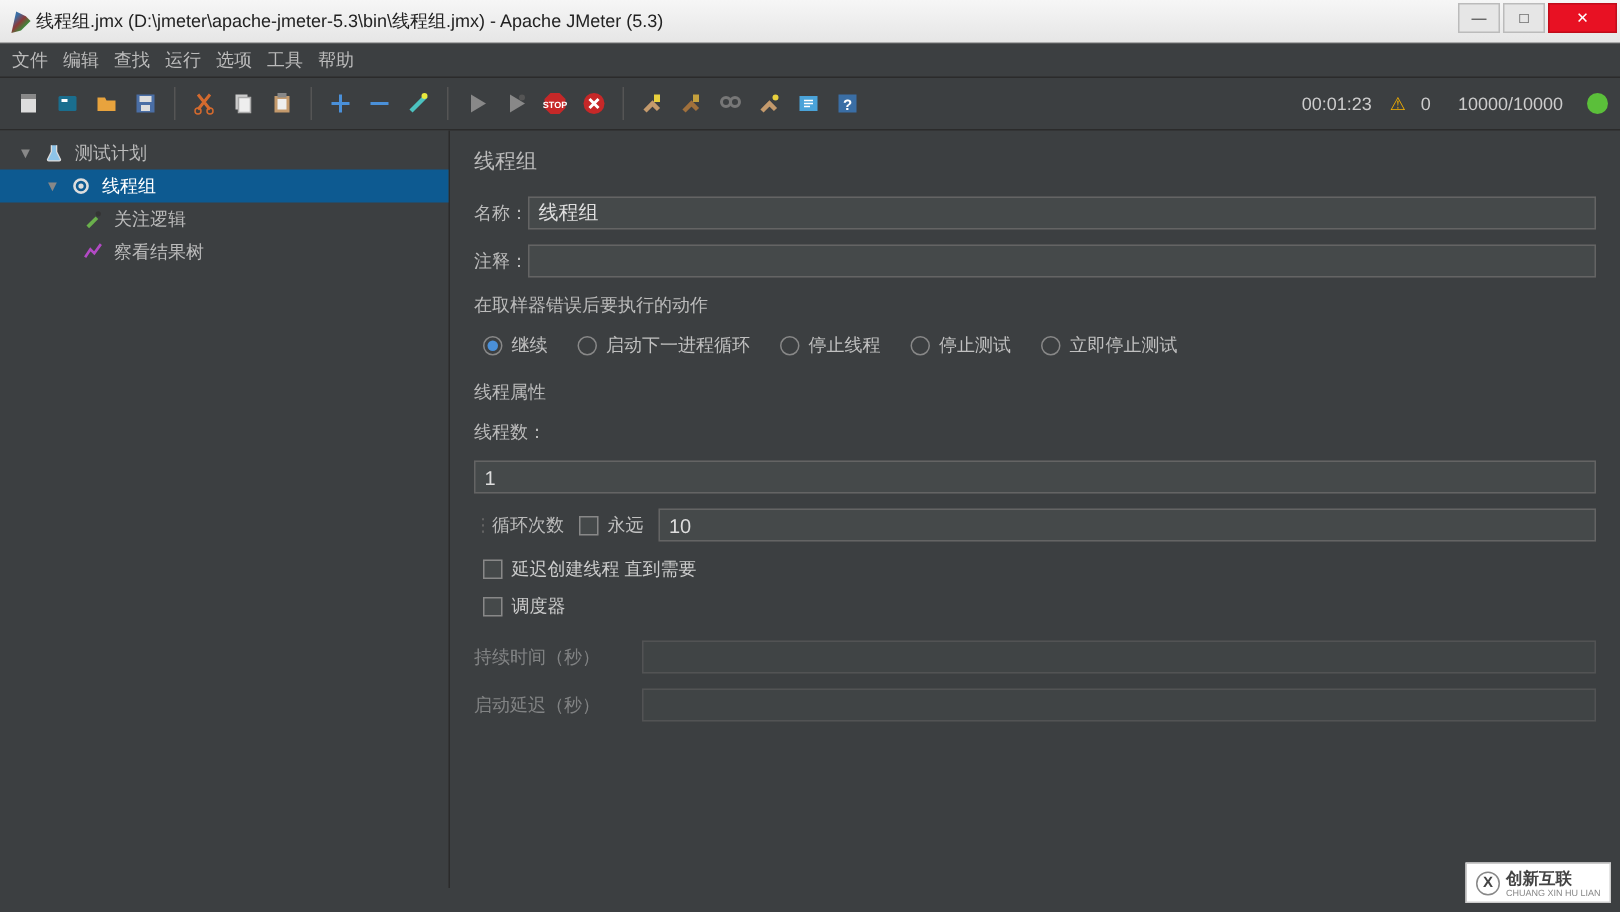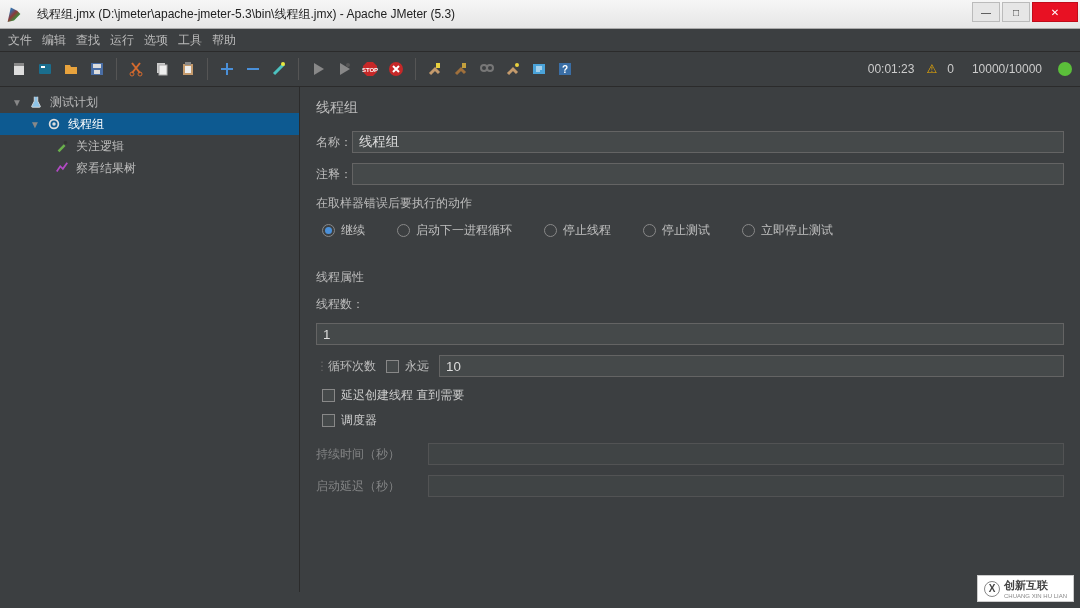--- a/index.html
+++ b/index.html
@@ -1,20 +1,20 @@
 <!DOCTYPE html>
 <html><head>
 <meta charset="utf-8">
 <style>
 * { margin:0; padding:0; box-sizing:border-box; }
 body { width:1080px; height:608px; font-family:"Microsoft YaHei",Arial,sans-serif; font-size:12px; color:#c0c0c0; background:#3c3f41; overflow:hidden; position:relative; }
 
 .titlebar { height:29px; background:linear-gradient(#f6f6f6,#e6e6e6); display:flex; align-items:center; padding-left:6px; border-bottom:1px solid #aaa; }
 .feather{width:16px;height:16px;background:linear-gradient(135deg,#3a6ea5 30%,#8b3a3a 50%,#3a8b3a 70%);clip-path:polygon(10% 100%,30% 10%,70% 30%,90% 50%,50% 90%);}
-.titlebar-text{color:#222;margin-left:15px;font-size:12px;}
+.titlebar-text{color:#222;margin-left:2px;font-size:12px;}
 .winbtns{position:absolute;right:2px;top:2px;display:flex;gap:2px;}
 .winbtn{width:28px;height:20px;display:flex;align-items:center;justify-content:center;background:#e6e6e6;border:1px solid #bbb;font-size:10px;color:#333;}
 .winbtn.close{background:#e81123;color:#fff;border:1px solid #c00c1a;width:46px;}
 
 .menubar{height:22px;background:#3c3f41;display:flex;align-items:center;padding:0 8px;gap:10px;color:#bbb;}
 .menubar span{cursor:default;}
 
 .toolbar{height:36px;background:#3c3f41;border-top:1px solid #2b2b2b;border-bottom:1px solid #2b2b2b;display:flex;align-items:center;padding:0 8px;gap:4px;}
 .tbtn{width:22px;height:22px;display:flex;align-items:center;justify-content:center;border-radius:2px;}
 .tbtn svg{width:16px;height:16px;}
@@ -35,21 +35,21 @@
 .indent1{padding-left:12px;}
 .indent2{padding-left:30px;}
 .indent3{padding-left:54px;}
 
 .content{flex:1;padding:12px 16px;overflow:auto;}
 .content h3{color:#bbb;font-weight:normal;font-size:14px;margin-bottom:14px;}
 .formrow{display:flex;align-items:center;margin-bottom:10px;}
 .formrow label{width:36px;color:#bbb;}
 .formrow input[type=text]{flex:1;height:22px;background:#45494a;border:1px solid #646464;color:#ddd;padding:0 6px;}
 .section-title{color:#bbb;margin:6px 0 10px;}
-.radios{display:flex;gap:32px;align-items:center;margin-bottom:30px;padding-left:6px;}
+.radios{display:flex;gap:20px;align-items:center;margin-bottom:14px;padding-left:6px;}
 .radio{display:flex;align-items:center;gap:6px;}
 .rdot{width:13px;height:13px;border-radius:50%;border:1px solid #888;display:flex;align-items:center;justify-content:center;}
 .rdot.on::after{content:"";width:7px;height:7px;border-radius:50%;background:#4a90d9;}
 .props{margin-top:4px;}
 .props .prow{display:flex;align-items:center;margin-bottom:10px;}
 .props .plabel{width:112px;color:#bbb;}
 .props .pinput{flex:1;height:22px;background:#45494a;border:1px solid #646464;color:#ddd;padding:0 6px;}
 .cb{width:13px;height:13px;border:1px solid #888;background:#45494a;display:flex;align-items:center;justify-content:center;margin-right:6px;}
 .cb.on{background:#4a90d9;border-color:#4a90d9;}
 .cb.on::after{content:"✓";font-size:10px;color:#fff;line-height:1;}

